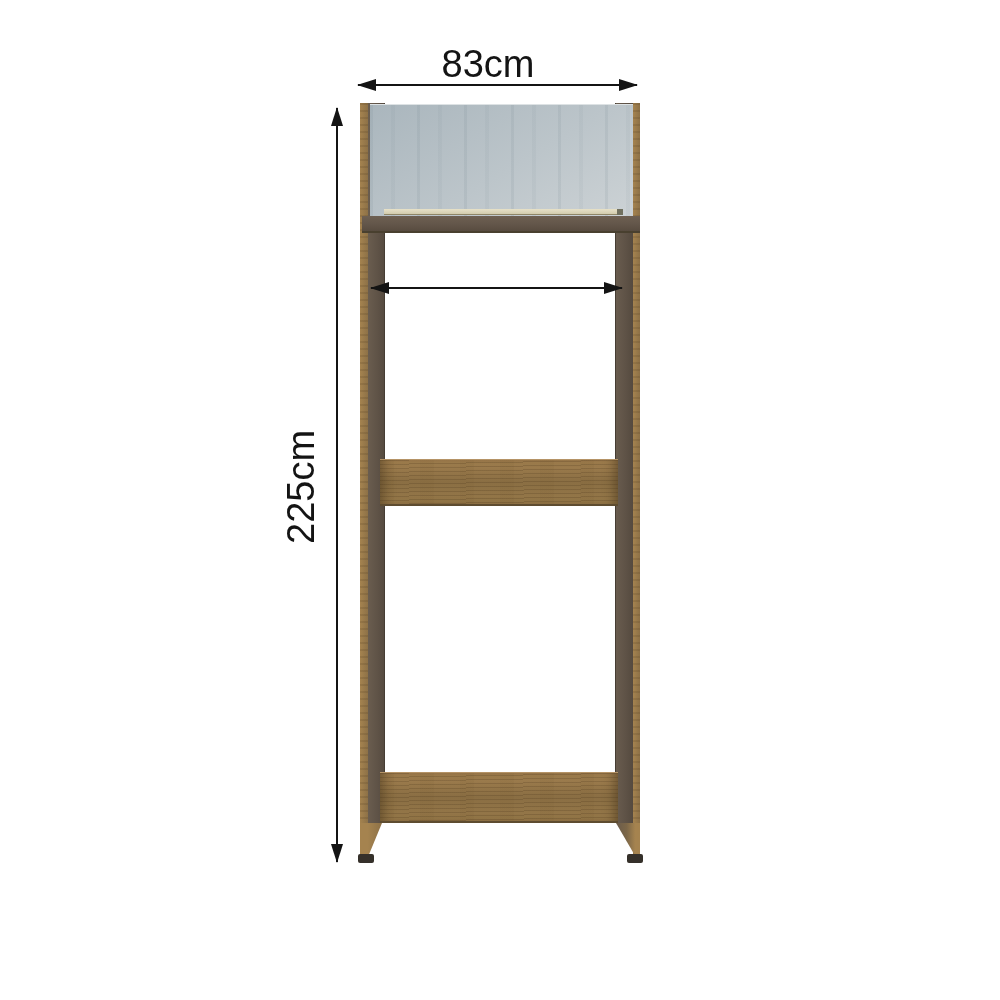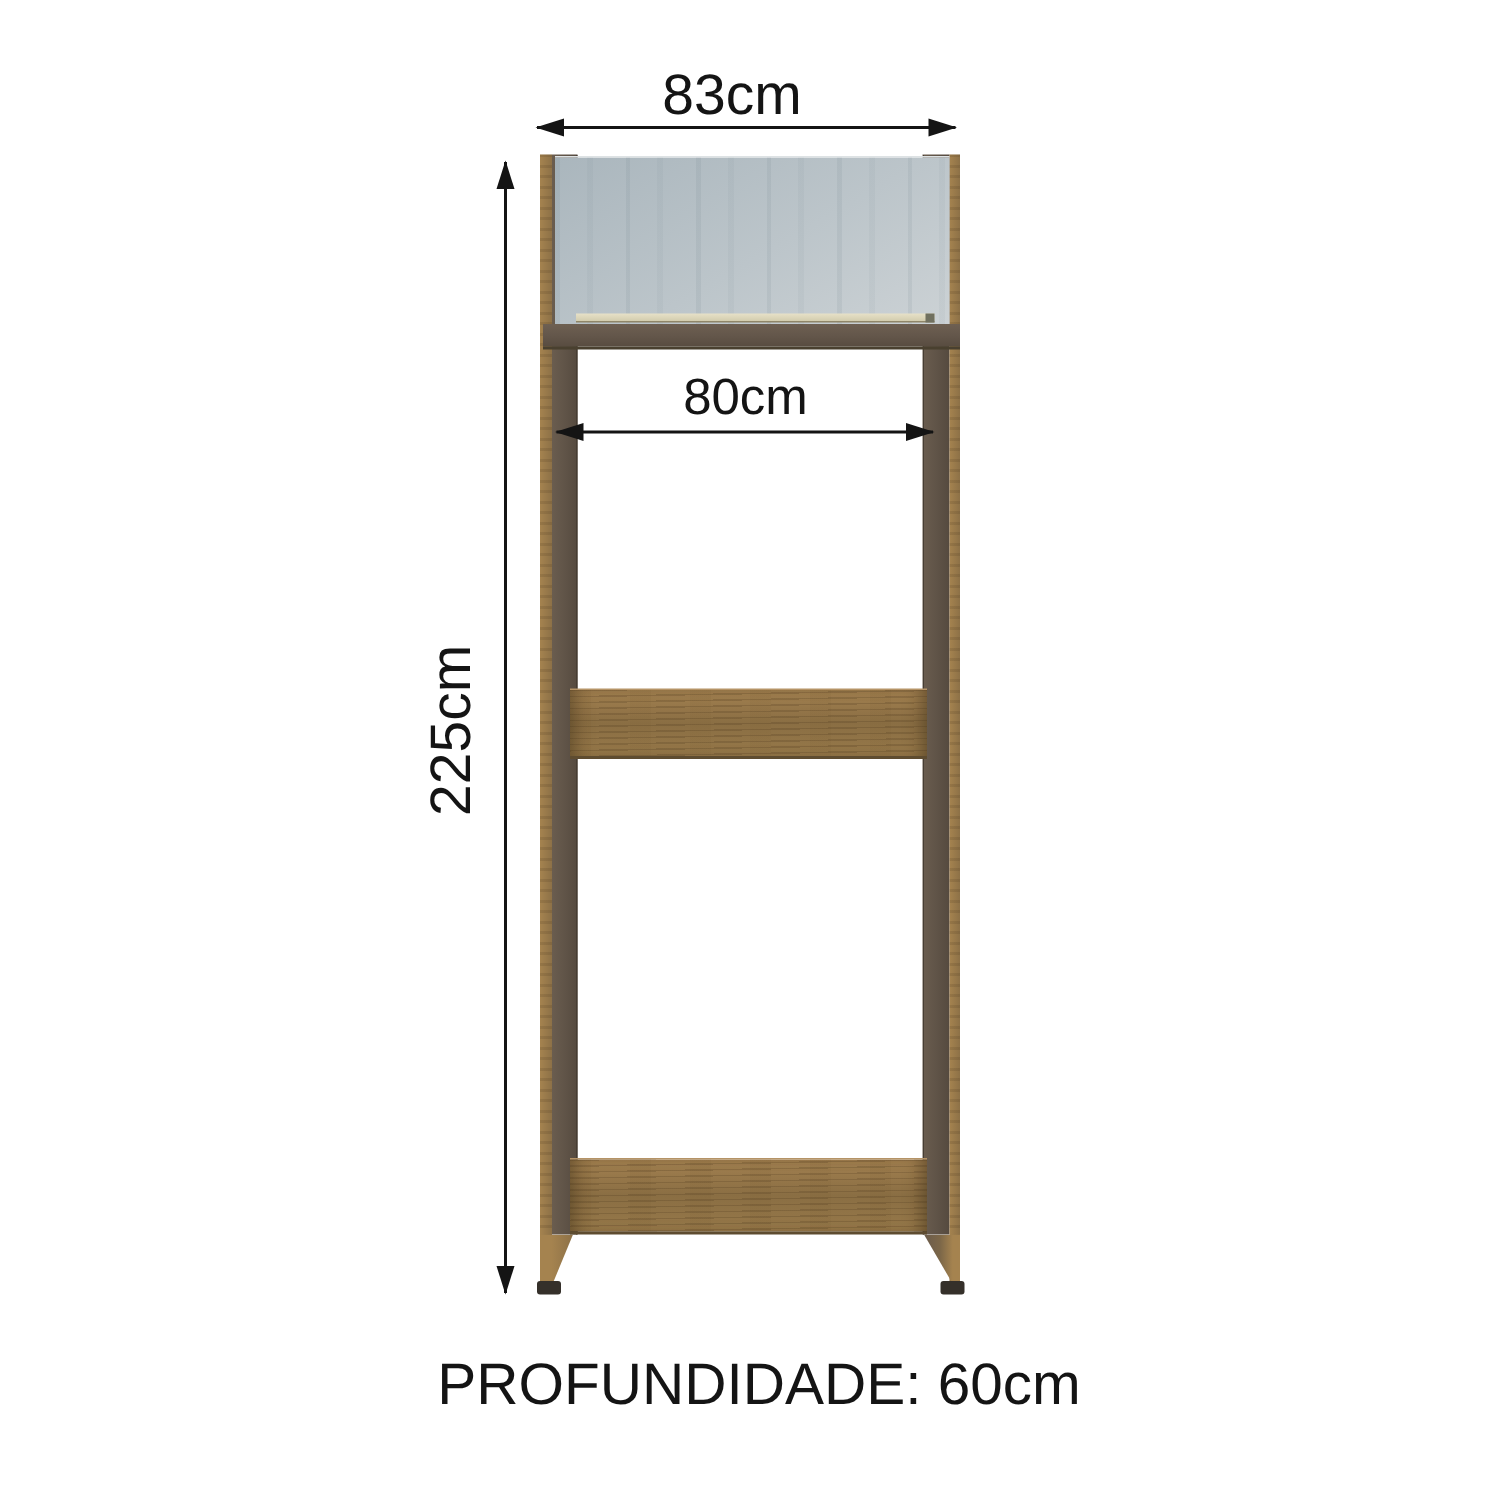--- a/index.html
+++ b/index.html
@@ -149,18 +149,16 @@
   <div class="top-bar"></div>
 
   <div class="shelf middle"></div>
   <div class="shelf bottom"></div>
 
   <div class="leg left"></div>
   <div class="leg right"></div>
   <div class="foot left"></div>
   <div class="foot right"></div>
 
-  <div class="dim-label label-inner-width">80cm</div>
   <div class="arrow-h arrow-inner-width"></div>
 
-  <div class="dim-label label-depth">PROFUNDIDADE: 60cm</div>
 
 </div>
 
 </body></html>

